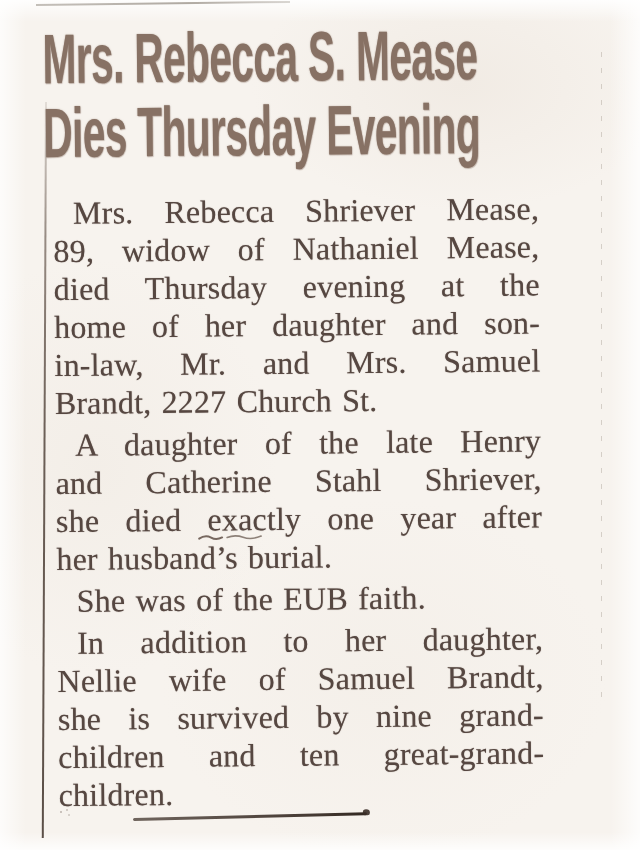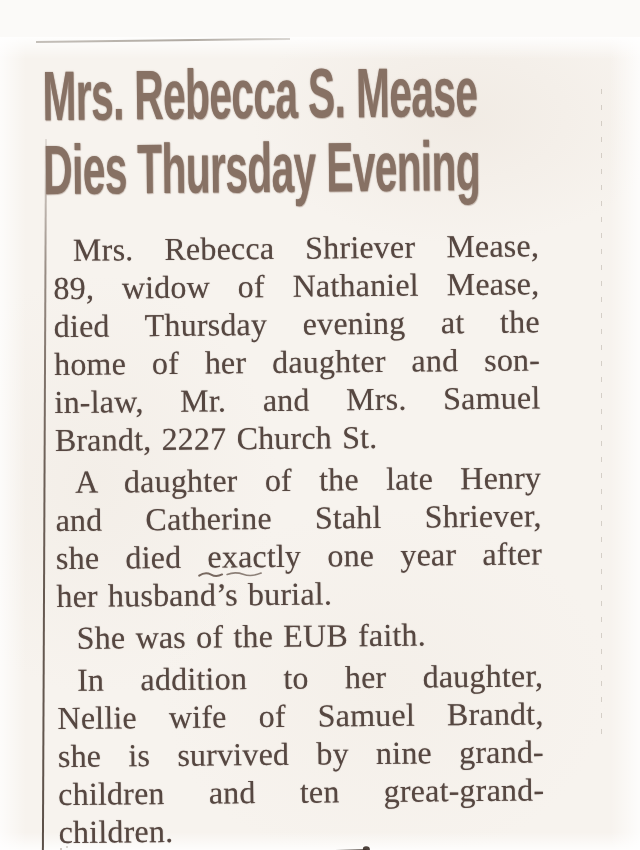--- a/index.html
+++ b/index.html
@@ -13,21 +13,20 @@
     position: absolute; inset: 0;
     background:
       linear-gradient(to bottom, rgba(255,255,255,0.9), rgba(255,255,255,0) 22px),
       linear-gradient(to right, rgba(255,255,255,0.75), rgba(255,255,255,0) 26px),
       linear-gradient(to left, rgba(255,255,255,0.8), rgba(255,255,255,0) 30px),
       linear-gradient(to top, rgba(255,255,255,0.85), rgba(255,255,255,0) 18px),
       radial-gradient(ellipse 300px 180px at 72% 10%, rgba(232,223,213,0.40), rgba(232,223,213,0) 70%),
       radial-gradient(ellipse 260px 300px at 15% 55%, rgba(236,229,220,0.35), rgba(236,229,220,0) 70%),
       radial-gradient(ellipse 320px 260px at 60% 80%, rgba(238,231,222,0.30), rgba(238,231,222,0) 70%),
       #f7f3ee;
-    margin-top: 37px;
   }
   
   .top-edge {
     position: absolute; left: 36px; top: 4px; width: 254px; height: 2px;
     background: linear-gradient(to right, rgba(150,142,132,0.55), rgba(150,142,132,0.75) 60%, rgba(150,142,132,0.35));
     transform: rotate(-0.7deg); transform-origin: 0 0;
   }
   
   .left-rule {
     position: absolute; left: 45px; top: 102px; width: 2px; height: 736px;

